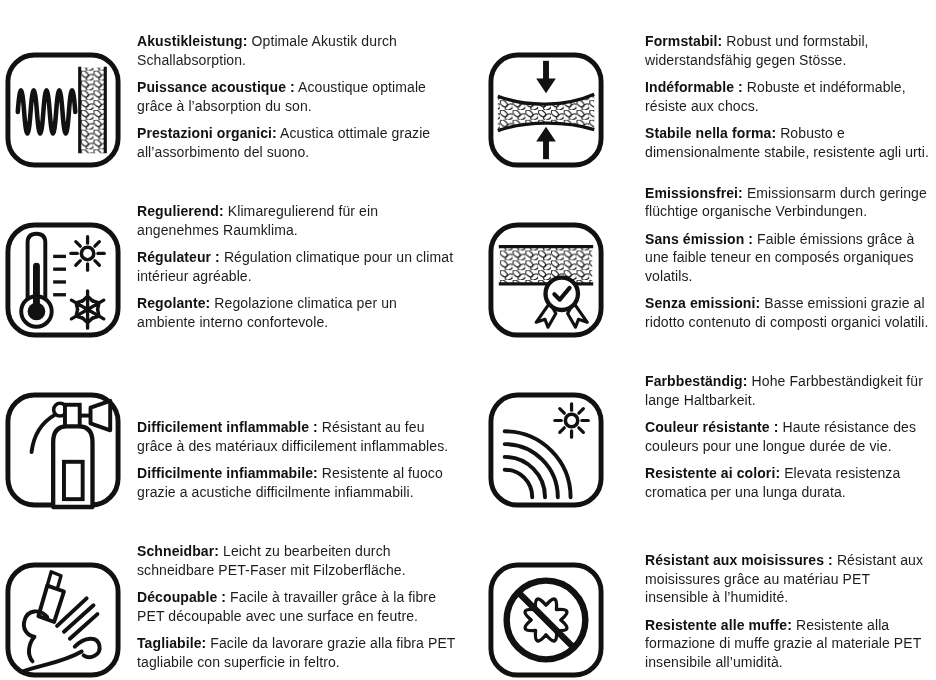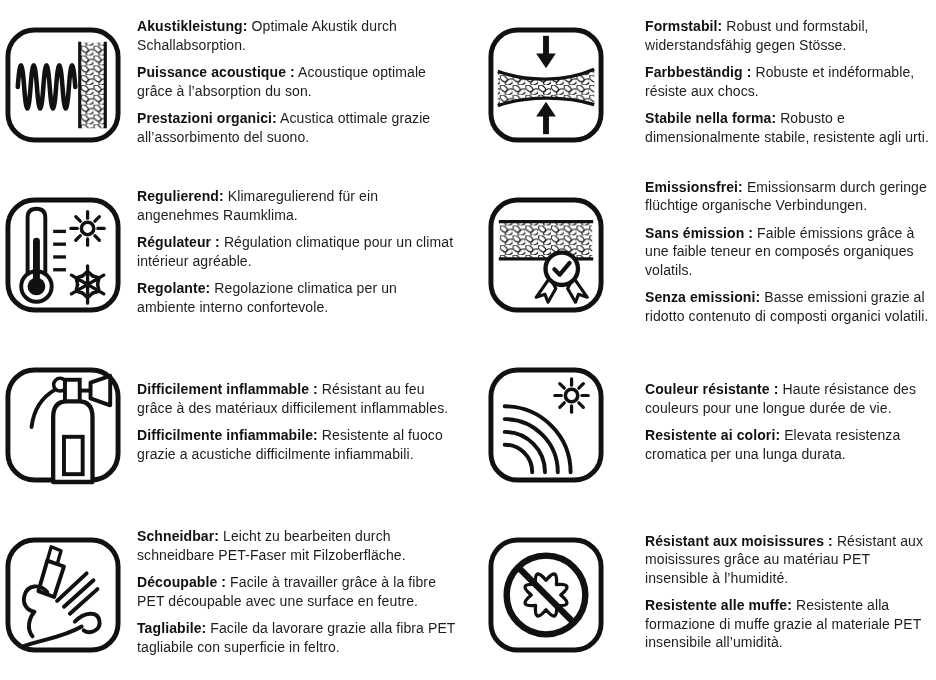--- a/index.html
+++ b/index.html
@@ -8,21 +8,21 @@
   body {
     width:936px; height:680px; overflow:hidden;
     background:var(--bg);
     font-family:"Liberation Sans", sans-serif;
   }
   .grid {
     display:grid;
     grid-template-columns:468px 468px;
     grid-template-rows:repeat(4,170px);
   }
-  .feature { display:flex; align-items:center; gap:15px; }
+  .feature { display:flex; align-items:flex-end; gap:15px; }
   .feature.left  { padding-left:4px; }
   .feature.right { padding-left:19px;gap:40px; }
   .icon-box { flex:0 0 auto; width:118px; height:120px; }
   .icon-box svg { display:block; width:118px; height:120px; color:var(--ink); }
   .texts { flex:1; max-width:322px; padding-top:2px; }
   .texts p {
     margin:0 0 9px 0;
     font-size:14px; line-height:18.5px;
     color:var(--text);
     letter-spacing:.1px;
@@ -71,21 +71,21 @@
         <path d="M11,46 C40,57 80,57 109,44" fill="none" stroke="currentColor" stroke-width="3.4"></path>
         <path d="M11,81 C40,71 80,71 109,80" fill="none" stroke="currentColor" stroke-width="3.4"></path>
         <line x1="60" y1="10" x2="60" y2="30" stroke="currentColor" stroke-width="6"></line>
         <polygon points="50,28 70,28 60,43" fill="currentColor"></polygon>
         <line x1="60" y1="110" x2="60" y2="90" stroke="currentColor" stroke-width="6"></line>
         <polygon points="50,92 70,92 60,77" fill="currentColor"></polygon>
       </svg>
     </div>
     <div class="texts">
       <p><b>Formstabil:</b> <span>Robust und formstabil, widerstandsfähig gegen Stösse.</span></p>
-      <p><b>Farbbeständig :</b> <span>Robuste et indéformable, résiste aux chocs.</span></p>
+      <p><b>Indéformable :</b> <span>Robuste et indéformable, résiste aux chocs.</span></p>
       <p><b>Stabile nella forma:</b> <span>Robusto e dimensionalmente stabile, resistente agli urti.</span></p>
     </div>
   </section>
 
   <section class="feature left">
     <div class="icon-box">
       <svg viewBox="0 0 120 120">
         <rect x="4" y="4" width="112" height="112" rx="27" fill="#fff" stroke="currentColor" stroke-width="5"></rect>
         <path d="M24,81 L24,22 Q24,13 33,13 Q42,13 42,22 L42,81" fill="#fff" stroke="currentColor" stroke-width="4"></path>
         <circle cx="33" cy="92" r="15.5" fill="#fff" stroke="currentColor" stroke-width="4"></circle>
@@ -189,20 +189,21 @@
           <line x1="-10.5" y1="0" x2="-17" y2="0"></line>
             <line x1="10.5" y1="0" x2="17" y2="0"></line>
           <line x1="7.4" y1="-7.4" x2="12" y2="-12"></line>
             <line x1="-7.4" y1="-7.4" x2="-12" y2="-12"></line>
           <line x1="7.4" y1="7.4" x2="12" y2="12"></line>
             <line x1="-7.4" y1="7.4" x2="-12" y2="12"></line>
         </g>
       </svg>
     </div>
     <div class="texts">
+      <p><b>Farbbeständig:</b> <span>Hohe Farbbeständigkeit für lange Haltbarkeit.</span></p>
       <p><b>Couleur résistante :</b> <span>Haute résistance des couleurs pour une longue durée de vie.</span></p>
       <p><b>Resistente ai colori:</b> <span>Elevata resistenza cromatica per una lunga durata.</span></p>
     </div>
   </section>
 
   <section class="feature left">
     <div class="icon-box">
       <svg viewBox="0 0 120 120">
         <rect x="4" y="4" width="112" height="112" rx="27" fill="#fff" stroke="currentColor" stroke-width="5"></rect>
         <g fill="none" stroke="currentColor" stroke-width="4" stroke-linecap="round" stroke-linejoin="round">

